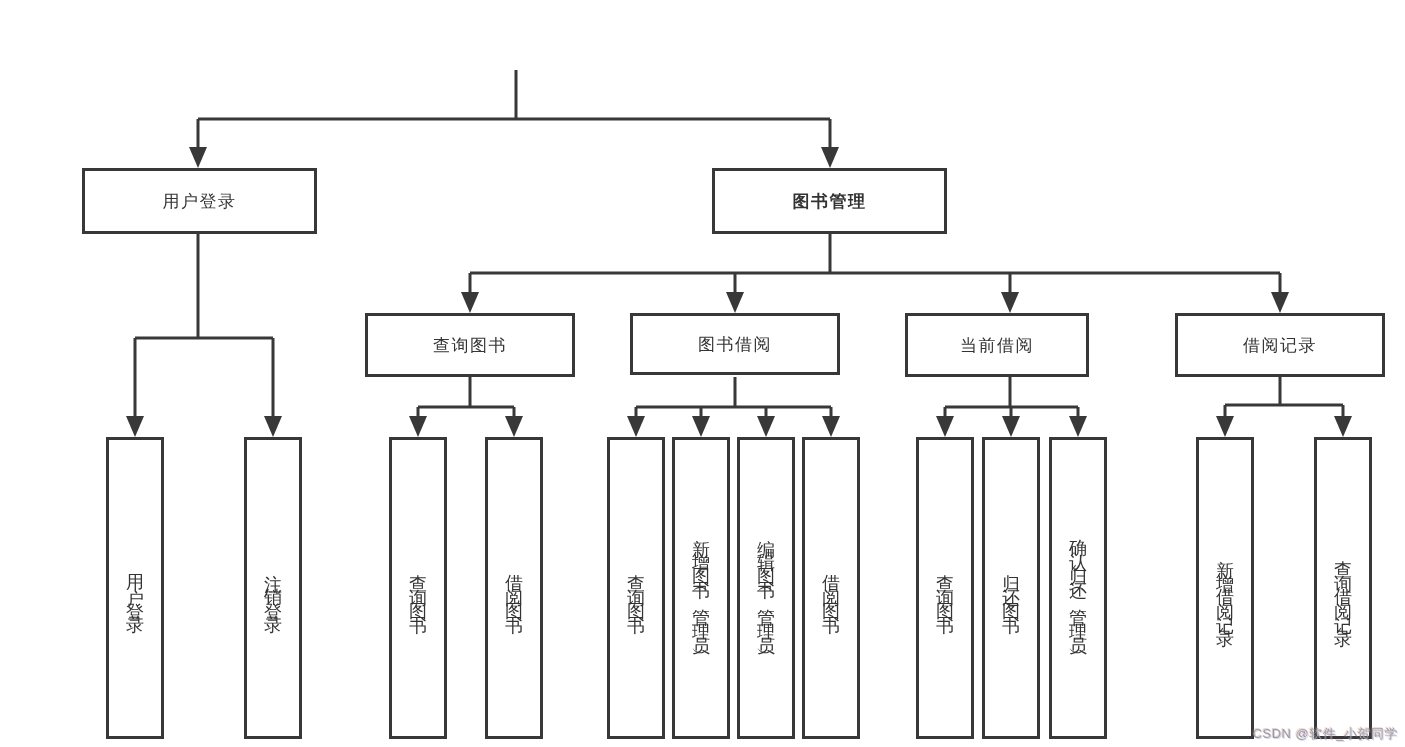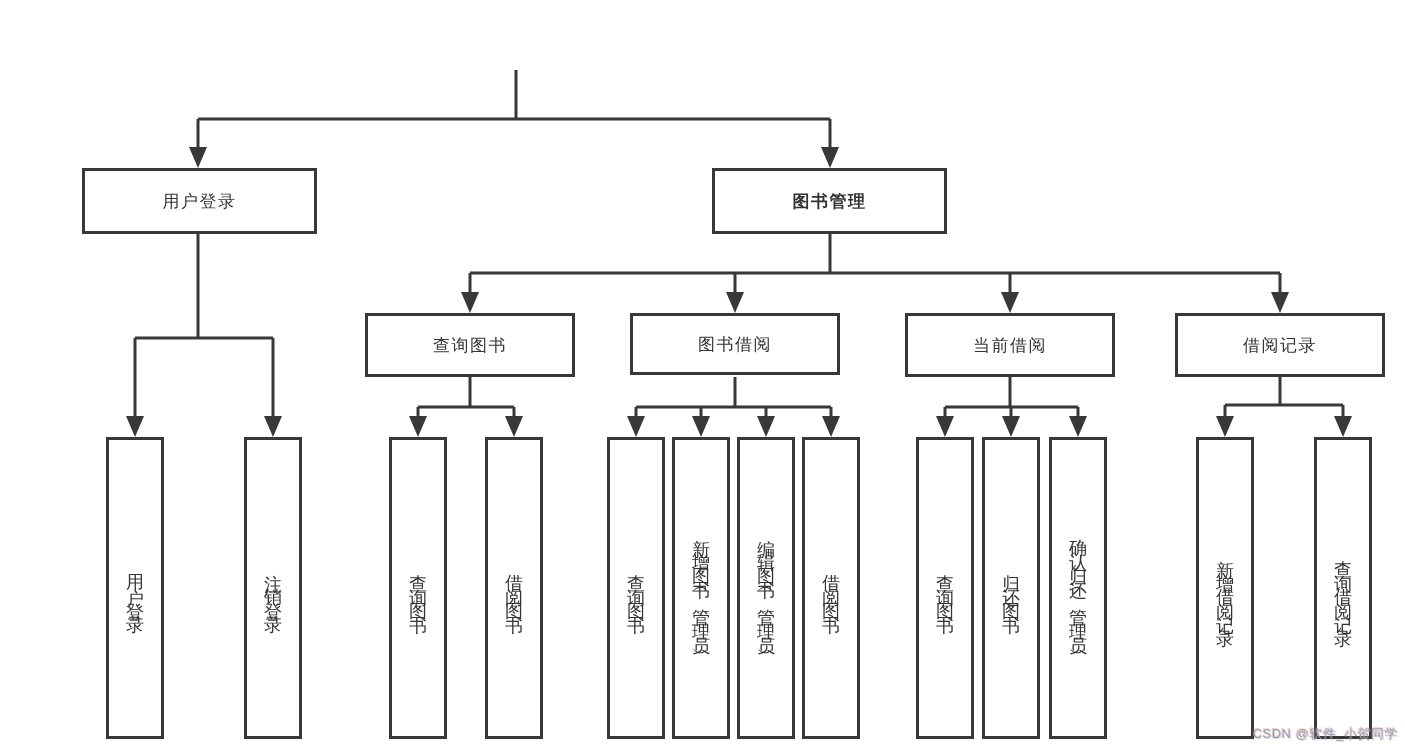--- a/index.html
+++ b/index.html
@@ -20,21 +20,21 @@
     width: 58px; top: 437px; height: 302px;
   }
   
   #n-root       { left:12px;  top:13px;  width:1009px; height:57px; }
   
   #n-user-login { left:82px;  top:168px; width:235px; height:66px; }
   #n-book-mgmt  { left:712px; top:168px; width:235px; height:66px;font-weight:bold; }
   
   #n-new-rec    { left:365px;  top:313px; width:210px; height:64px; }
   #n-borrow     { left:630px;  top:313px; width:210px; height:62px; }
-  #n-current    { left:905px;  top:313px; width:210px; height:64px; }
+  #n-current    { left:905px;  top:313px; width:184px; height:64px; }
   #n-records    { left:1175px; top:313px; width:210px; height:64px; }
   
   #l-user-login { left:106px; }
   #l-logout     { left:244px; }
   #l-nbr-query  { left:389px; }
   #l-nbr-borrow { left:485px; }
   #l-bb-query   { left:607px; }
   #l-bb-add     { left:672px; }
   #l-bb-edit    { left:737px; }
   #l-bb-borrow  { left:802px; }

